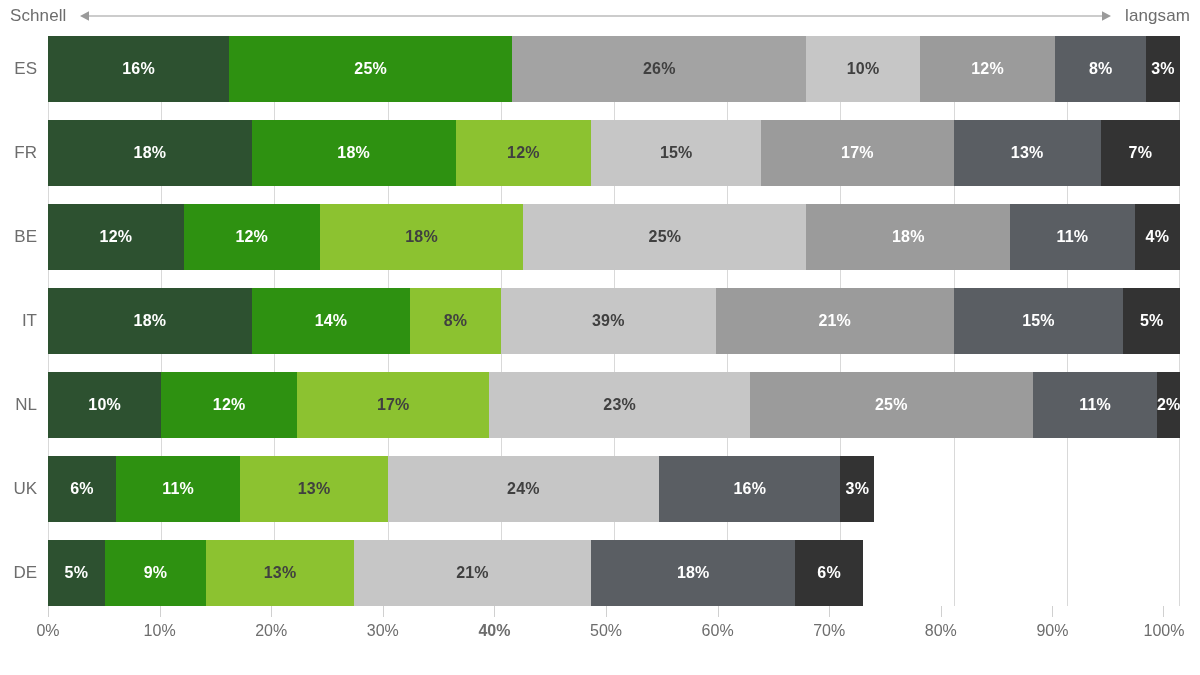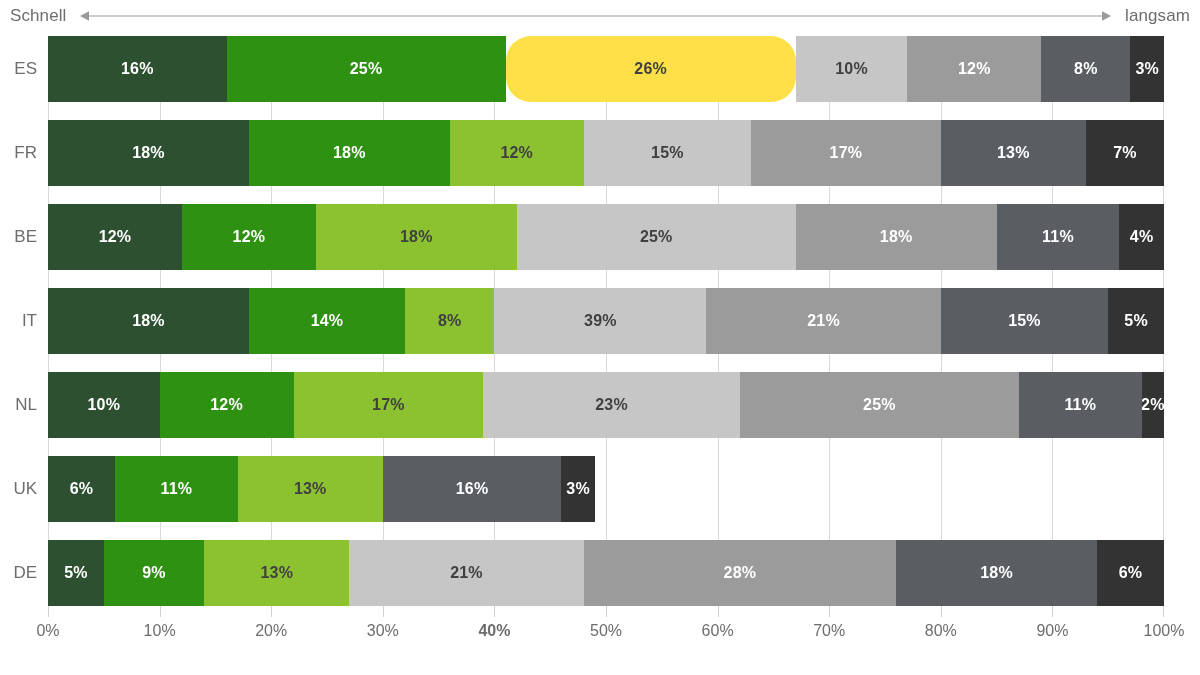--- a/index.html
+++ b/index.html
@@ -48,20 +48,21 @@
   }
   #dir-arrow-wrap svg { display: block; width: 100%; height: 16px; }
 
   
   #plot-area {
     position: absolute;
     left: 48px;
     top: 36px;
     width: 1116px;
     height: 570px;
+    padding-left: 16px;
   }
 
   .gridline {
     position: absolute;
     top: 0;
     bottom: 0;
     width: 1px;
     background: #d9d9d9;
   }
 
@@ -190,21 +191,21 @@
         <div class="gridline" style="left: calc(100% - 1px);"></div>
       </div>
     <div id="bars-layer">
         <div class="bar-row">
           <div class="segment seg-light-text" style="flex: 0 0 16%; background: rgb(45, 81, 48);">
             <span class="seg-label">16%</span>
           </div>
           <div class="segment seg-light-text" style="flex: 0 0 25%; background: rgb(46, 145, 17);">
             <span class="seg-label">25%</span>
           </div>
-          <div class="segment seg-dark-text" style="flex: 0 0 26%; background: #fde047; border-radius: 25px;">
+          <div class="segment seg-dark-text" style="flex: 0 0 26%; background: #a3a3a3;">
             <span class="seg-label">26%</span>
           </div>
           <div class="segment seg-dark-text" style="flex: 0 0 10%; background: rgb(198, 198, 198);">
             <span class="seg-label">10%</span>
           </div>
           <div class="segment seg-light-text" style="flex: 0 0 12%; background: rgb(155, 155, 155);">
             <span class="seg-label">12%</span>
           </div>
           <div class="segment seg-light-text" style="flex: 0 0 8%; background: rgb(90, 94, 99);">
             <span class="seg-label">8%</span>
@@ -308,42 +309,42 @@
         <div class="bar-row">
           <div class="segment seg-light-text" style="flex: 0 0 6%; background: rgb(45, 81, 48);">
             <span class="seg-label">6%</span>
           </div>
           <div class="segment seg-light-text" style="flex: 0 0 11%; background: rgb(46, 145, 17);">
             <span class="seg-label">11%</span>
           </div>
           <div class="segment seg-dark-text" style="flex: 0 0 13%; background: rgb(140, 194, 48);">
             <span class="seg-label">13%</span>
           </div>
+          <div class="segment seg-dark-text" style="flex: 0 0 24%; background: rgb(198, 198, 198);">
+            <span class="seg-label">24%</span>
+          </div>
           <div class="segment seg-light-text" style="flex: 0 0 16%; background: rgb(90, 94, 99);">
             <span class="seg-label">16%</span>
           </div>
           <div class="segment seg-light-text" style="flex: 0 0 3%; background: rgb(51, 51, 51);">
             <span class="seg-label">3%</span>
           </div>
         </div>
         <div class="bar-row">
           <div class="segment seg-light-text" style="flex: 0 0 5%; background: rgb(45, 81, 48);">
             <span class="seg-label">5%</span>
           </div>
           <div class="segment seg-light-text" style="flex: 0 0 9%; background: rgb(46, 145, 17);">
             <span class="seg-label">9%</span>
           </div>
           <div class="segment seg-dark-text" style="flex: 0 0 13%; background: rgb(140, 194, 48);">
             <span class="seg-label">13%</span>
           </div>
           <div class="segment seg-dark-text" style="flex: 0 0 21%; background: rgb(198, 198, 198);">
             <span class="seg-label">21%</span>
-          </div>
-          <div class="segment seg-light-text" style="flex: 0 0 28%; background: rgb(155, 155, 155);">
-            <span class="seg-label">28%</span>
           </div>
           <div class="segment seg-light-text" style="flex: 0 0 18%; background: rgb(90, 94, 99);">
             <span class="seg-label">18%</span>
           </div>
           <div class="segment seg-light-text" style="flex: 0 0 6%; background: rgb(51, 51, 51);">
             <span class="seg-label">6%</span>
           </div>
         </div>
       </div>
   </div>

